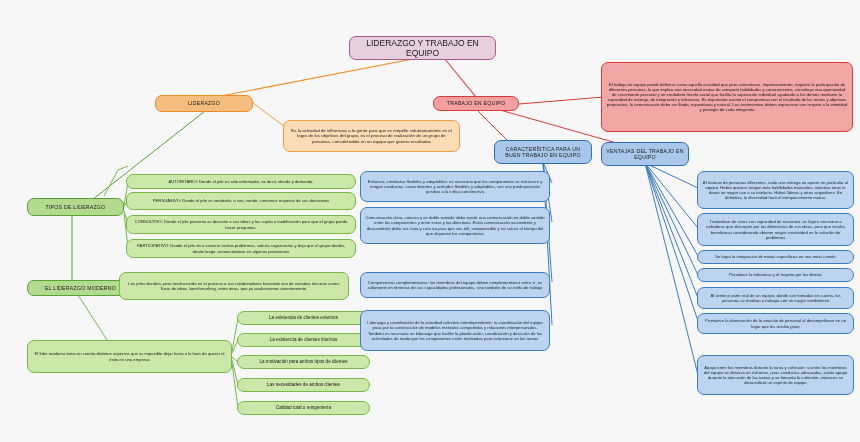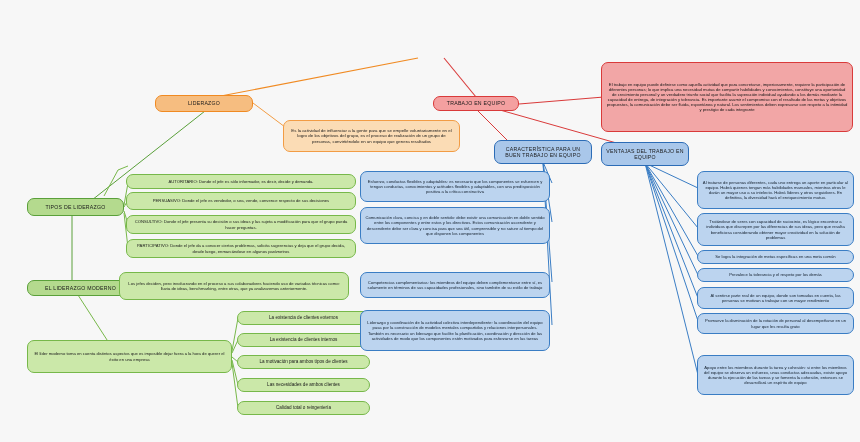--- a/index.html
+++ b/index.html
@@ -90,20 +90,23 @@
 
     <path d="M645,163 L698,188" stroke="#3a7dc4" stroke-width="1" fill="none"></path>
     <path d="M645,163 L698,228" stroke="#3a7dc4" stroke-width="1" fill="none"></path>
     <path d="M645,163 L698,256" stroke="#3a7dc4" stroke-width="1" fill="none"></path>
     <path d="M645,163 L698,275" stroke="#3a7dc4" stroke-width="1" fill="none"></path>
     <path d="M645,163 L698,298" stroke="#3a7dc4" stroke-width="1" fill="none"></path>
     <path d="M645,163 L698,321" stroke="#3a7dc4" stroke-width="1" fill="none"></path>
     <path d="M645,163 L698,375" stroke="#3a7dc4" stroke-width="1" fill="none"></path>
   </svg>
 
+  <div class="node n-title fs-title" style="left:349px;top:36px;width:147px;height:24px;">
+    <span>LIDERAZGO Y TRABAJO EN EQUIPO</span>
+  </div>
 
   <div class="node n-orange fs-branch" style="left:155px;top:95px;width:98px;height:17px;">
     <span>LIDERAZGO</span>
   </div>
 
   <div class="node n-orange-l fs-body" style="left:283px;top:120px;width:177px;height:32px;">
     <span>Es la actividad de influenciar a la gente para que se empelle voluntariamente en el logro de los objetivos del grupo, es el proceso de realización de un grupo de personas, convirtiéndolo en un equipo que genera resultados</span>
   </div>
 
   <div class="node n-green fs-branch" style="left:27px;top:198px;width:97px;height:18px;">

